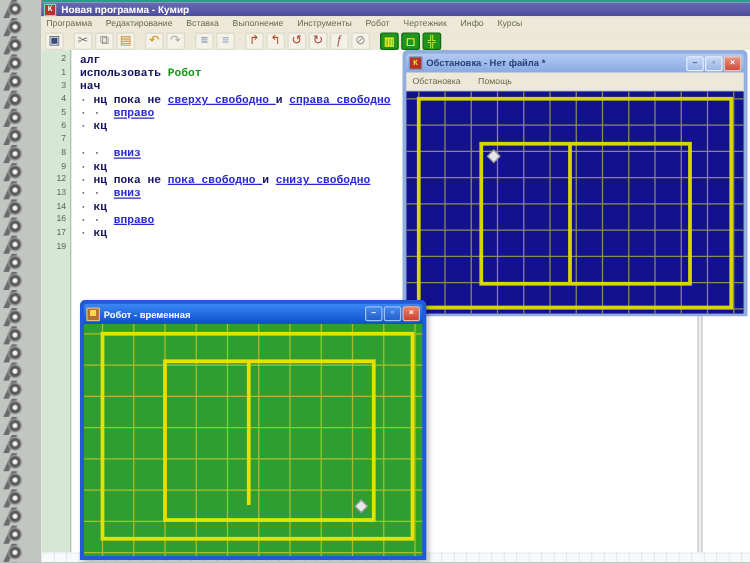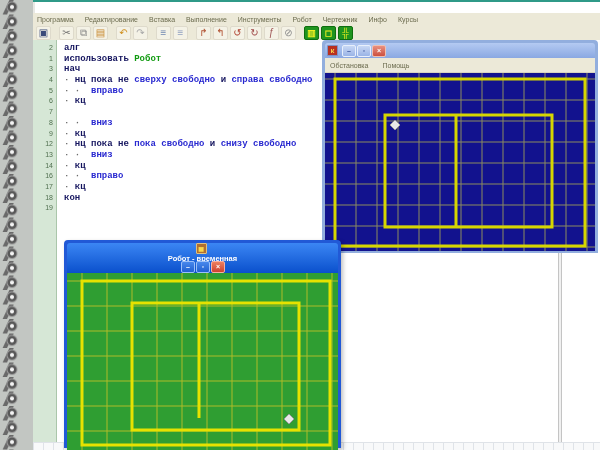--- a/index.html
+++ b/index.html
@@ -33,21 +33,21 @@
   .editor{position:absolute;left:33px;top:40px;width:567px;height:402px;background:#ffffff;}
   .gutter{position:absolute;left:0;top:0;width:23px;height:100%;background:#d6e7d6;border-right:1px solid #aac6aa;}
   .margin-line{position:absolute;left:525px;top:0;width:2px;height:100%;background:#f0f0f0;
     border-left:1px solid #c4c4c4;border-right:1px solid #c4c4c4;}
   .code{position:absolute;left:0;top:3px;width:100%;}
   .code-line{display:flex;height:10.7px;line-height:10.7px;white-space:pre;}
   .ln{width:20px;text-align:right;padding-right:4px;font-size:7px;color:#50704f;
       font-family:"Liberation Sans",sans-serif;flex:none;}
   .ltxt{padding-left:7px;font-family:"Liberation Mono","DejaVu Sans Mono",monospace;
         font-size:9px;font-weight:bold;}
-  .tk-k{color:#14145e;} .tk-n{color:#2828d0;} .tk-r{color:#0f9a0f;} .tk-d{color:#6a6a6a;}
+  .tk-k{color:#14145e;} .tk-n{color:#2828d0;text-decoration:underline;} .tk-r{color:#0f9a0f;} .tk-d{color:#6a6a6a;}
   
   .paper-strip{position:absolute;left:33px;top:442px;right:0;height:8px;background-color:#f8f9fa;
     background-image:linear-gradient(#dfe3e8 1px,transparent 1px),linear-gradient(90deg,#dfe3e8 1px,transparent 1px);
     background-size:10px 10px;}
   
   .win{position:absolute;border-radius:4px 4px 0 0;}
   .win-title{height:15px;display:flex;align-items:center;padding:0 2px;border-radius:3px 3px 0 0;}
   .win-title .wicon{width:9px;height:9px;flex:none;display:inline-flex;align-items:center;justify-content:center;
     font-size:6px;font-weight:bold;line-height:1;margin-right:3px;border-radius:1px;}
   .win-title .wtext{font-size:7.5px;font-weight:bold;white-space:nowrap;flex:1;overflow:hidden;}
@@ -59,34 +59,38 @@
   .env-win .win-title{background:linear-gradient(#b4caf2,#8aa8e2);}
   .env-win .wtext{color:#25407e;}
   .env-win .wicon{background:#b83020;color:#ffe050;border:1px solid #8090c0;}
   .env-win .wbtn{background:linear-gradient(#c8d8f4,#9ab4e6);border:1px solid #e8f0fc;color:#39539b;}
   .env-win .wbtn.close{background:linear-gradient(#e89080,#cc5040);color:#fff;border:1px solid #f0c0b0;}
   .win-menu{height:14px;background:#ece9d8;display:flex;align-items:center;border-bottom:1px solid #d8d4c0;}
   .win-menu .menu-item{margin:0 9px 0 5px;}
   
   .robot-win{left:64px;top:240px;width:277px;height:208px;background:#2159d6;border:3px solid #2159d6;
     box-sizing:border-box;z-index:8;box-shadow:2px 2px 4px rgba(0,0,0,0.25);}
-  .robot-win .win-title{height:30px;background:linear-gradient(#3b86f4,#0a50cc);flex-direction:column;}
+  .robot-win .win-title{height:16px;background:linear-gradient(#3b86f4,#0a50cc);}
   .robot-win .wtext{color:#ffffff;}
   .robot-win .wicon{background:#b07030;color:#ffe050;border:1px solid #e0c080;}
   .robot-win .wbtn{background:linear-gradient(#4888ec,#2060d0);border:1px solid #9cc0f8;color:#fff;}
   .robot-win .wbtn.close{background:linear-gradient(#ec8060,#cc4030);color:#fff;border:1px solid #f8b0a0;}
   svg{display:block;}
 </style>
 </head>
 <body>
 
 <div id="screen">
   <div class="spiral"></div>
   <div class="top-line"></div>
 
+  <div class="titlebar">
+    <span class="app-icon">К</span>
+    <span class="title-text">Новая программа - Кумир</span>
+  </div>
 
   <div class="menubar" id="menubar">
       <span class="menu-item">Программа</span>
       <span class="menu-item">Редактирование</span>
       <span class="menu-item">Вставка</span>
       <span class="menu-item">Выполнение</span>
       <span class="menu-item">Инструменты</span>
       <span class="menu-item">Робот</span>
       <span class="menu-item">Чертежник</span>
       <span class="menu-item">Инфо</span>
@@ -157,30 +161,30 @@
         <div class="code-line"><span class="ln">5</span><span class="ltxt"><span class="tk-d">· ·  </span><span class="tk-n">вправо</span></span></div>
         <div class="code-line"><span class="ln">6</span><span class="ltxt"><span class="tk-d">· </span><span class="tk-k">кц</span></span></div>
         <div class="code-line"><span class="ln">7</span></div>
         <div class="code-line"><span class="ln">8</span><span class="ltxt"><span class="tk-d">· ·  </span><span class="tk-n">вниз</span></span></div>
         <div class="code-line"><span class="ln">9</span><span class="ltxt"><span class="tk-d">· </span><span class="tk-k">кц</span></span></div>
         <div class="code-line"><span class="ln">12</span><span class="ltxt"><span class="tk-d">· </span><span class="tk-k">нц пока не </span><span class="tk-n">пока свободно </span><span class="tk-k">и </span><span class="tk-n">снизу свободно</span></span></div>
         <div class="code-line"><span class="ln">13</span><span class="ltxt"><span class="tk-d">· ·  </span><span class="tk-n">вниз</span></span></div>
         <div class="code-line"><span class="ln">14</span><span class="ltxt"><span class="tk-d">· </span><span class="tk-k">кц</span></span></div>
         <div class="code-line"><span class="ln">16</span><span class="ltxt"><span class="tk-d">· ·  </span><span class="tk-n">вправо</span></span></div>
         <div class="code-line"><span class="ln">17</span><span class="ltxt"><span class="tk-d">· </span><span class="tk-k">кц</span></span></div>
-        <div class="code-line"><span class="ln">18</span><span class="ltxt"><span class="tk-k">кон</span></span></div>
         <div class="code-line"><span class="ln">19</span><span class="ltxt"></span></div>
       </div>
   </div>
 
   <div class="paper-strip"></div>
 
   <div class="win env-win">
     <div class="win-title">
       <span class="wicon">К</span>
+      <span class="wtext">Обстановка - Нет файла *</span>
       <span id="env-buttons" style="display:flex">
           <span class="wbtn">–</span>
           <span class="wbtn">▫</span>
           <span class="wbtn close">×</span>
         </span>
     </div>
     <div class="win-menu" id="env-menu">
         <span class="menu-item">Обстановка</span>
         <span class="menu-item">Помощь</span>
       </div>

